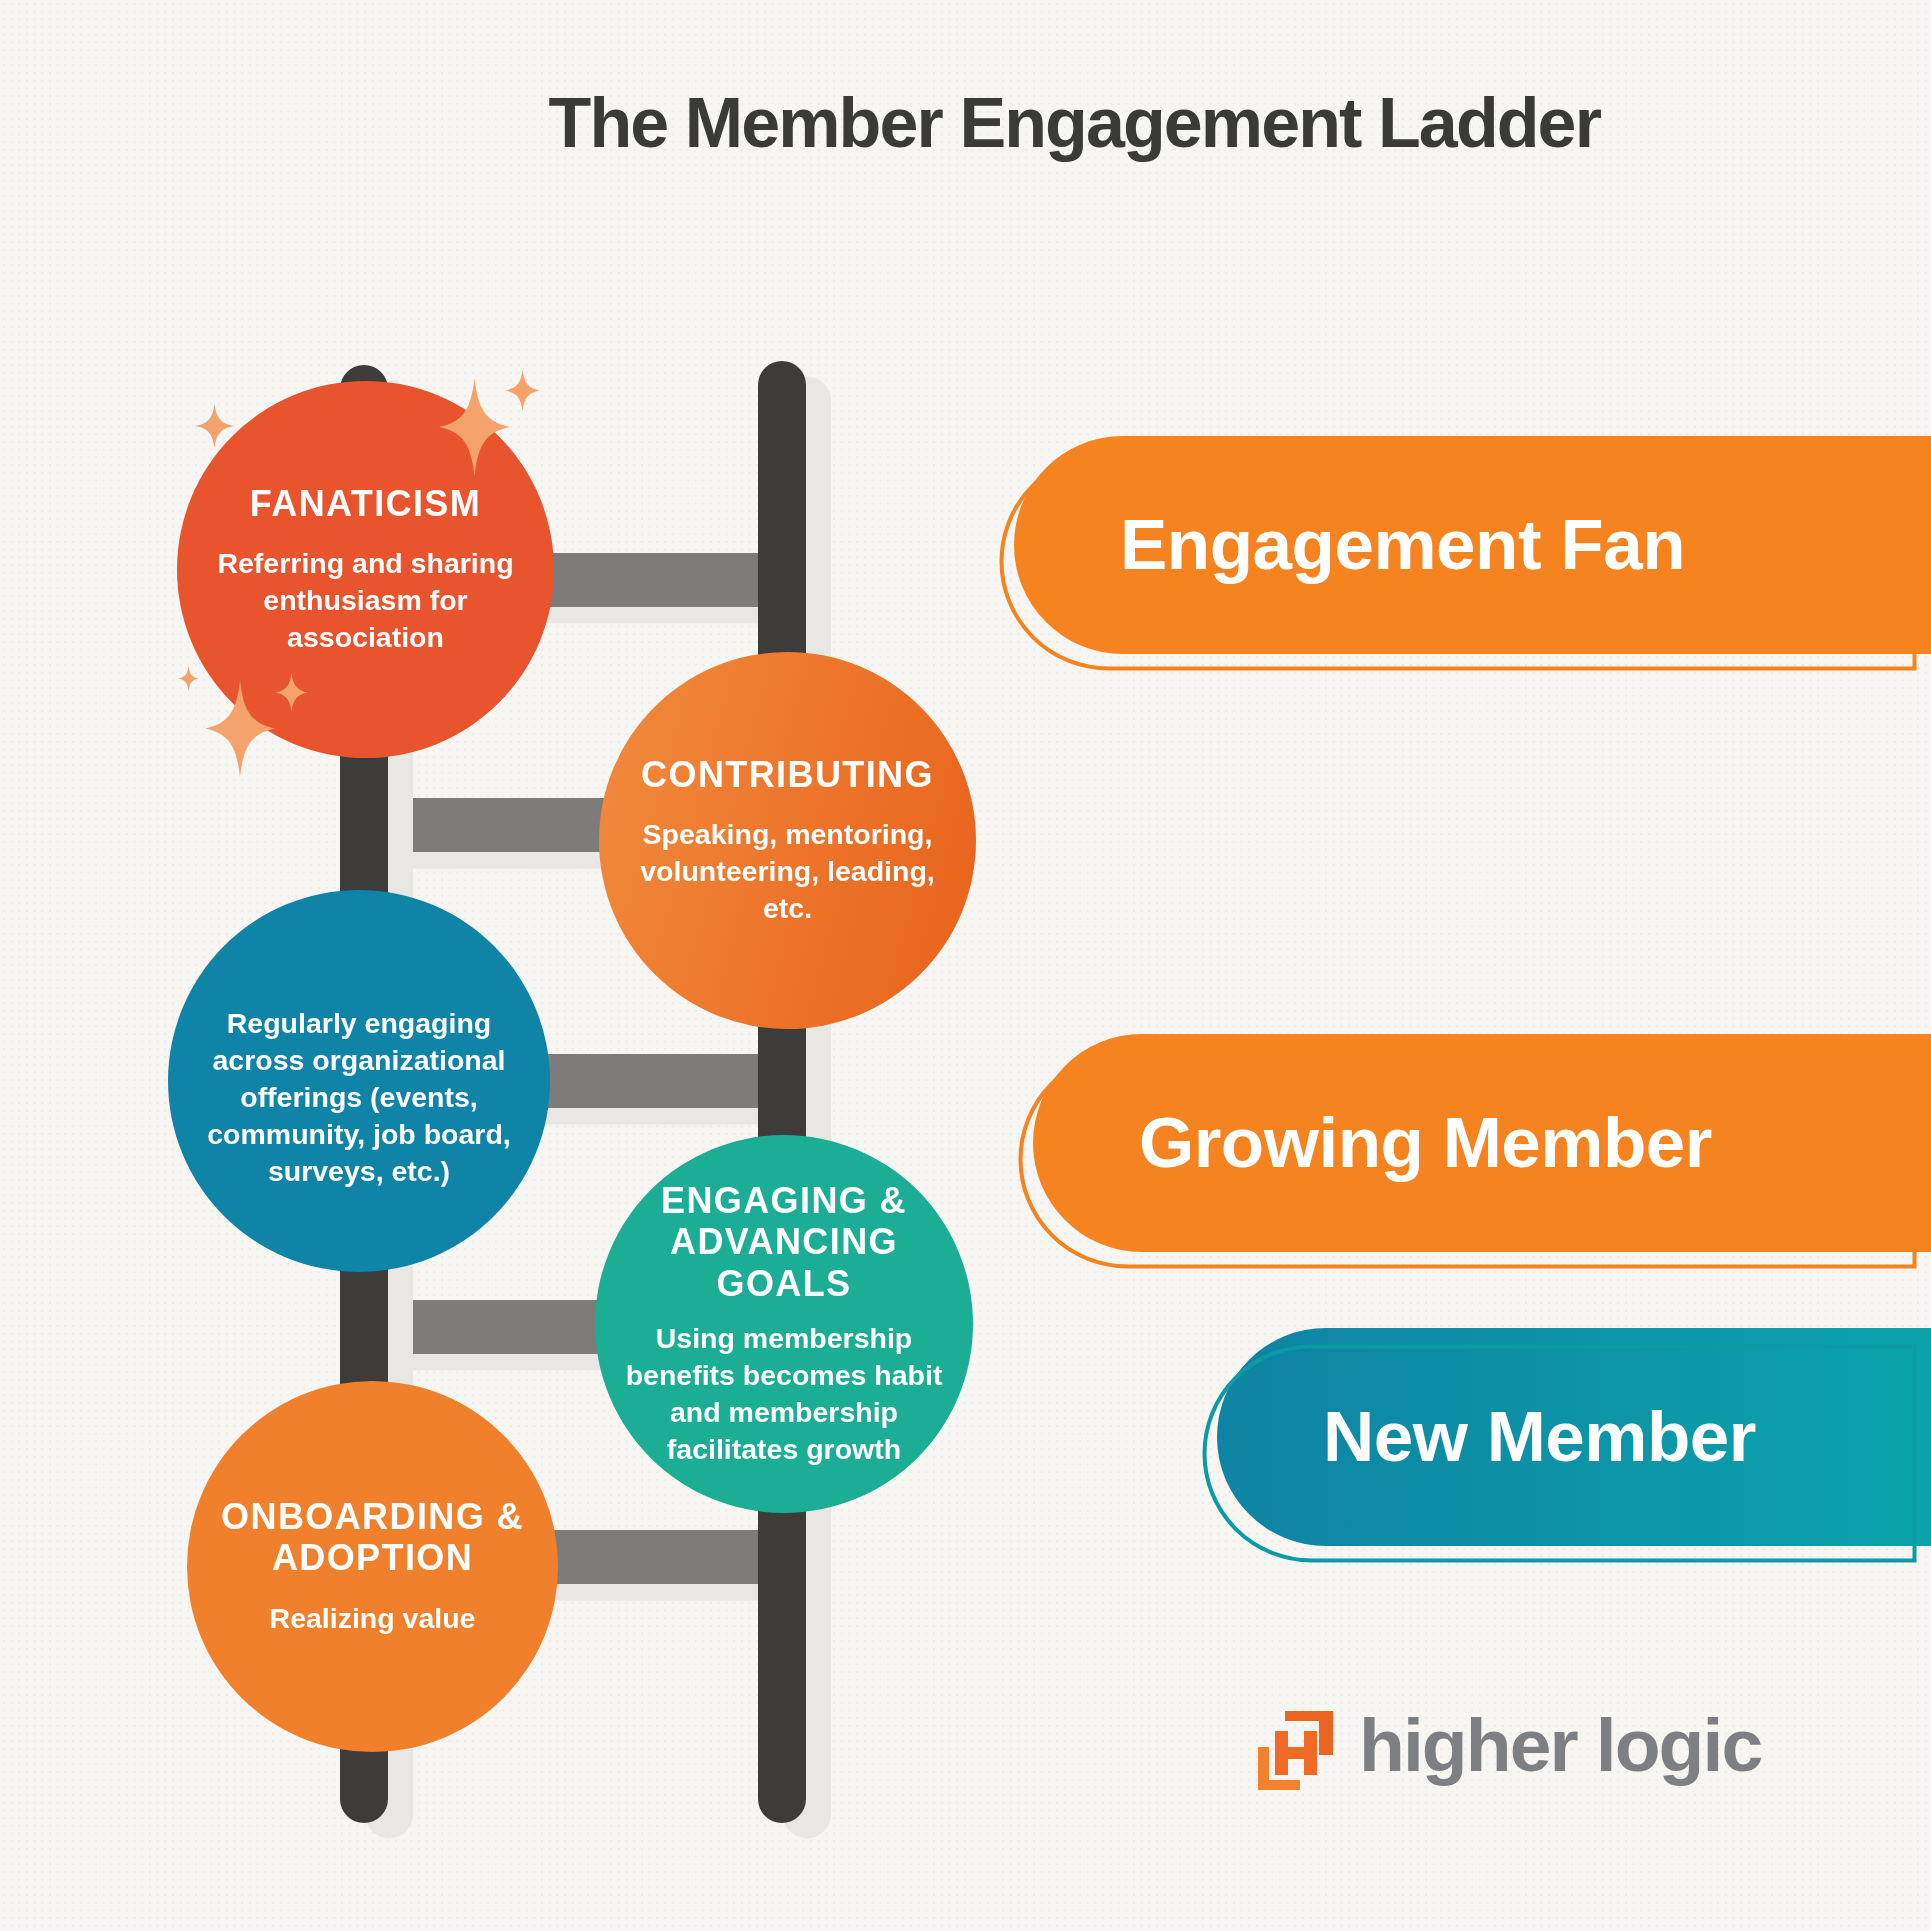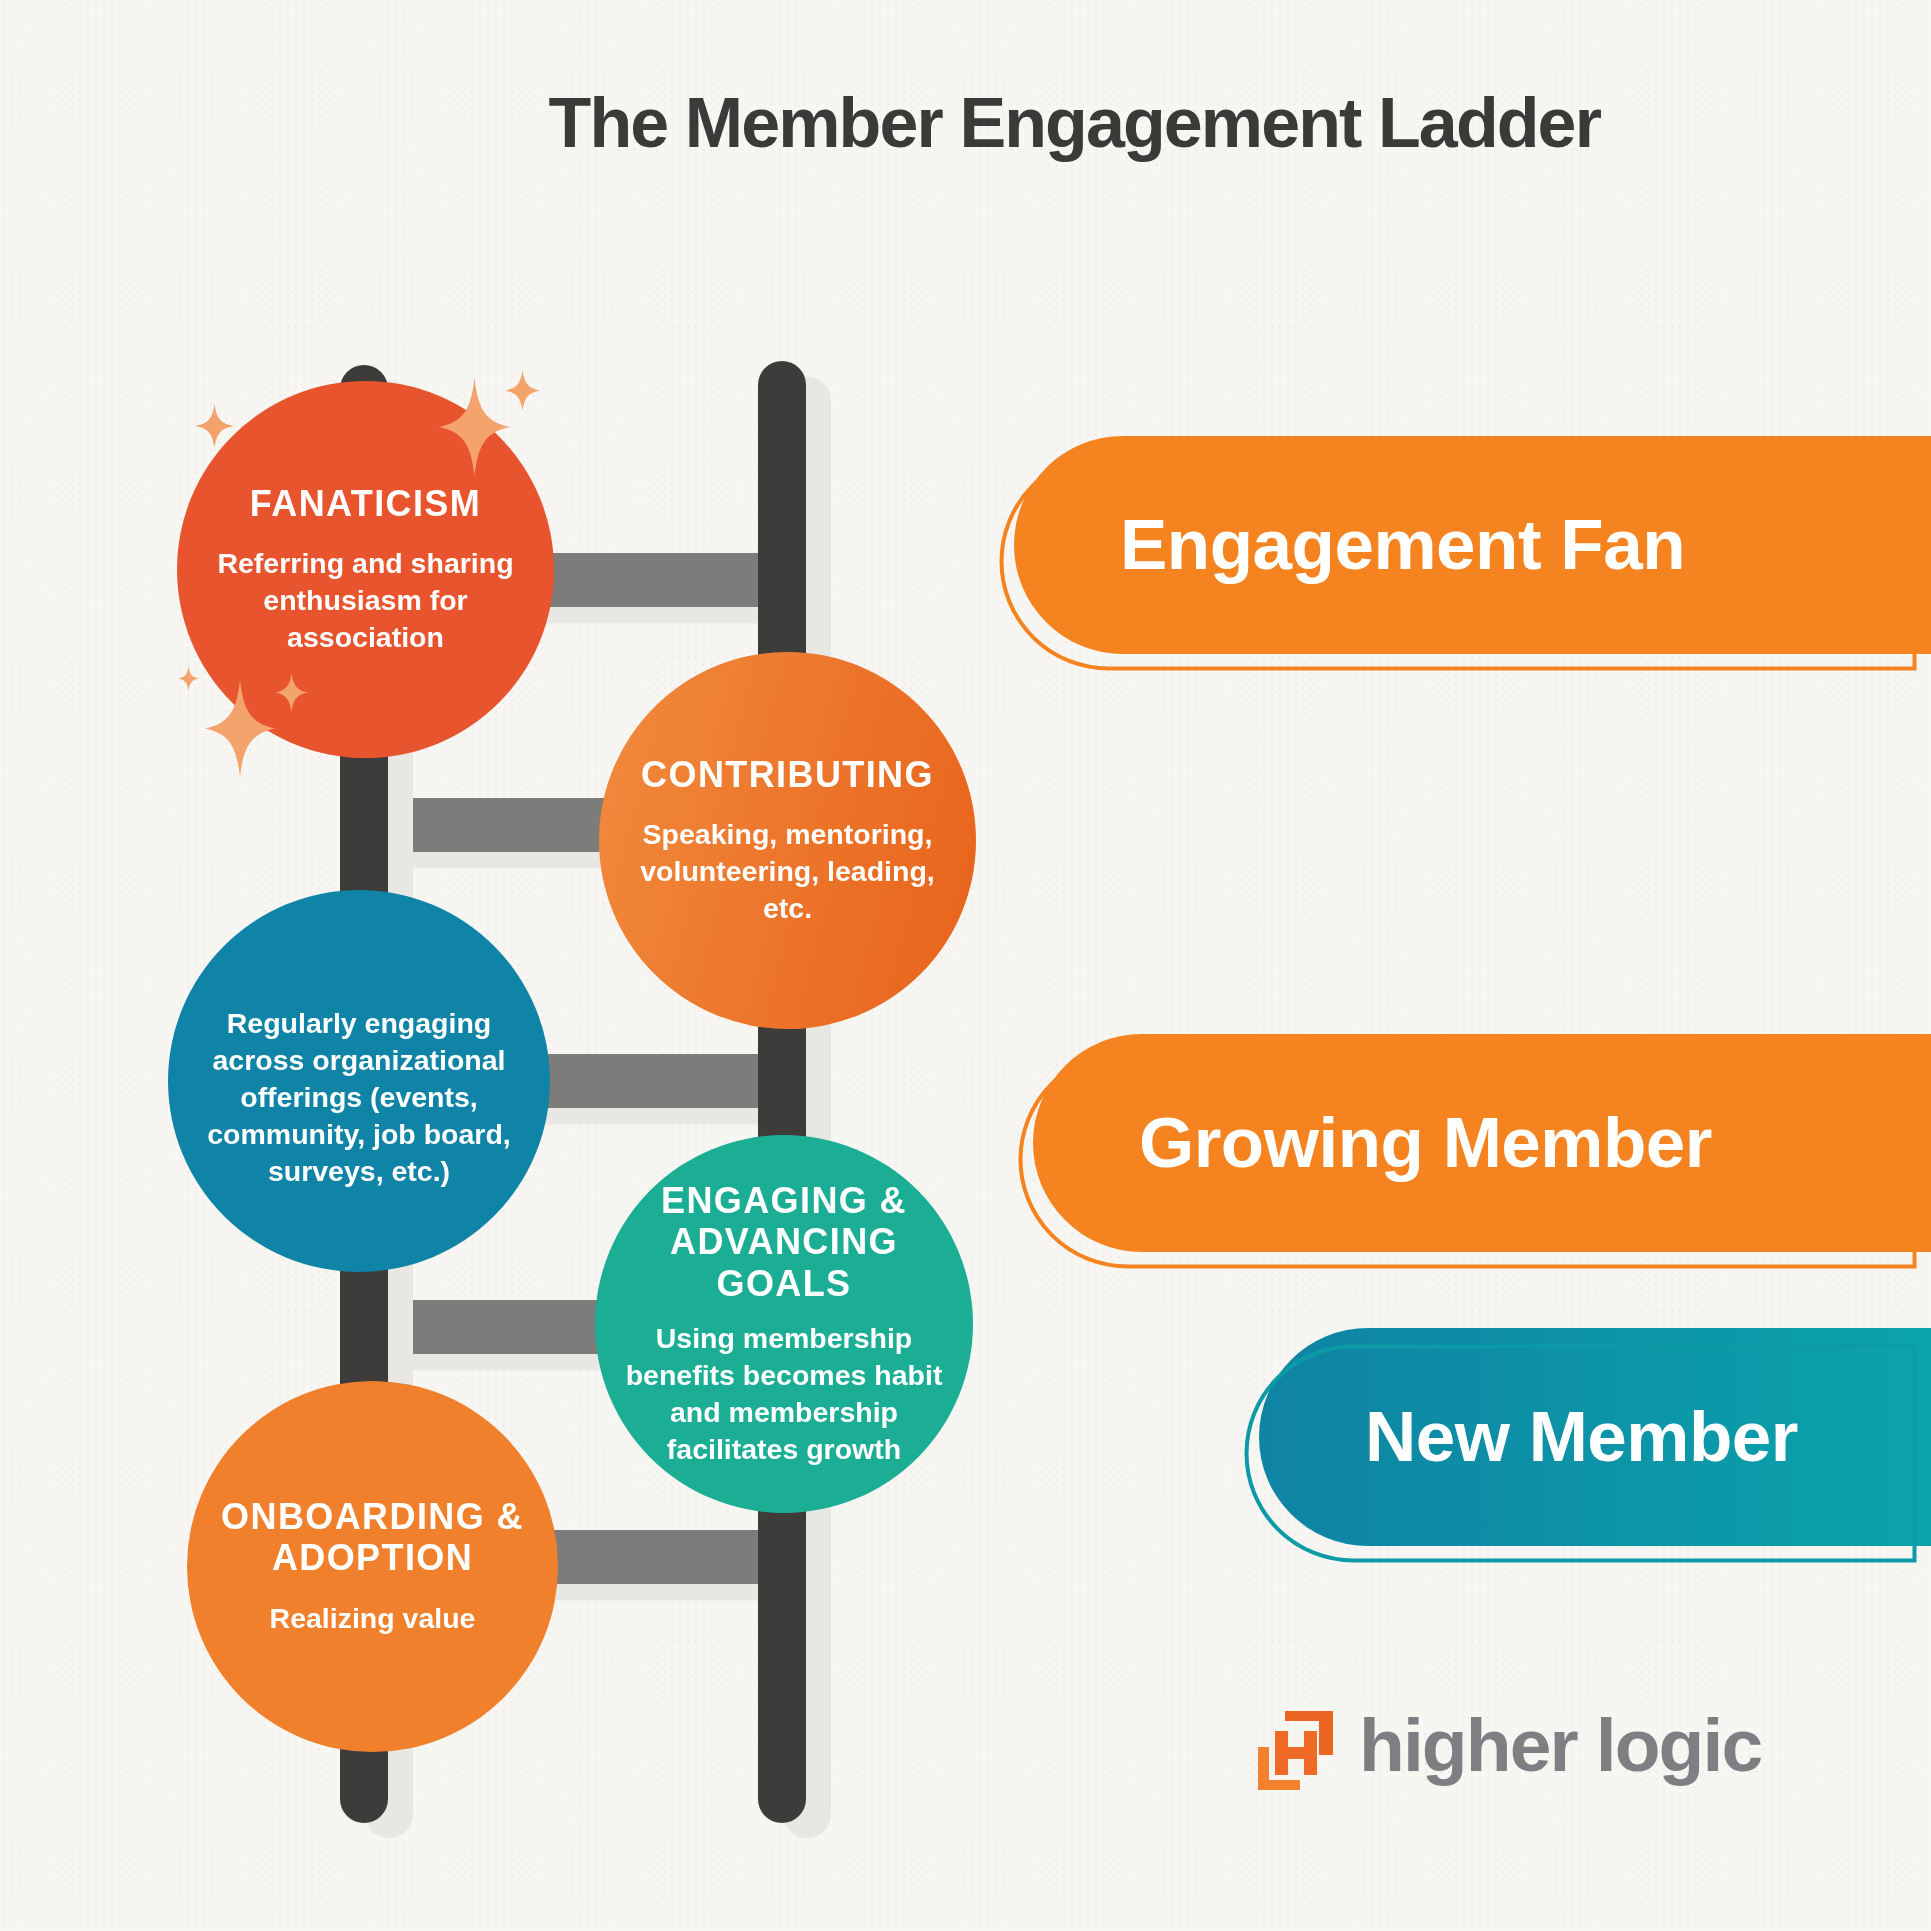--- a/index.html
+++ b/index.html
@@ -71,21 +71,21 @@
   .pill::before{
     content:"";position:absolute;inset:0;z-index:-1;
     border-radius:109px 0 0 109px;border:4.8px solid var(--line);
     transform:translate(-14.5px,16.4px);
   }
   .pill-1{left:1014px;top:436px;background:#f5831f;--line:#f5831f;}
   .pill-2{left:1139px;top:734px;height:216px;
     background:linear-gradient(90deg,#147693 0%,#0aa0a8 100%);--line:#0c93a0;}
   .pill-2 .label{max-width:463px;}
   .pill-3{left:1033px;top:1034px;background:#f5831f;--line:#f5831f;}
-  .pill-4{left:1259px;top:1328px;
+  .pill-4{left:1217px;top:1328px;
     background:linear-gradient(90deg,#0f83a3 0%,#0aa3ab 100%);--line:#0b9aa6;}
 
   
   .logo{position:absolute;left:1258px;top:1711px;display:flex;z-index:3;}
   .logo-icon{position:relative;width:75px;height:79px;flex:0 0 auto;}
   .logo-icon .btr{position:absolute;left:27px;top:0;width:48px;height:44px;box-sizing:border-box;
     border-top:10.6px solid #ea6522;border-right:14.5px solid #ea6522;}
   .logo-icon .bbl{position:absolute;left:0;top:36px;width:42px;height:43px;box-sizing:border-box;
     border-left:11.6px solid #f2822e;border-bottom:10.6px solid #f2822e;}
   .logo-icon .hv1{position:absolute;left:17.4px;top:20px;width:12.6px;height:44px;background:#ef6a25;}

